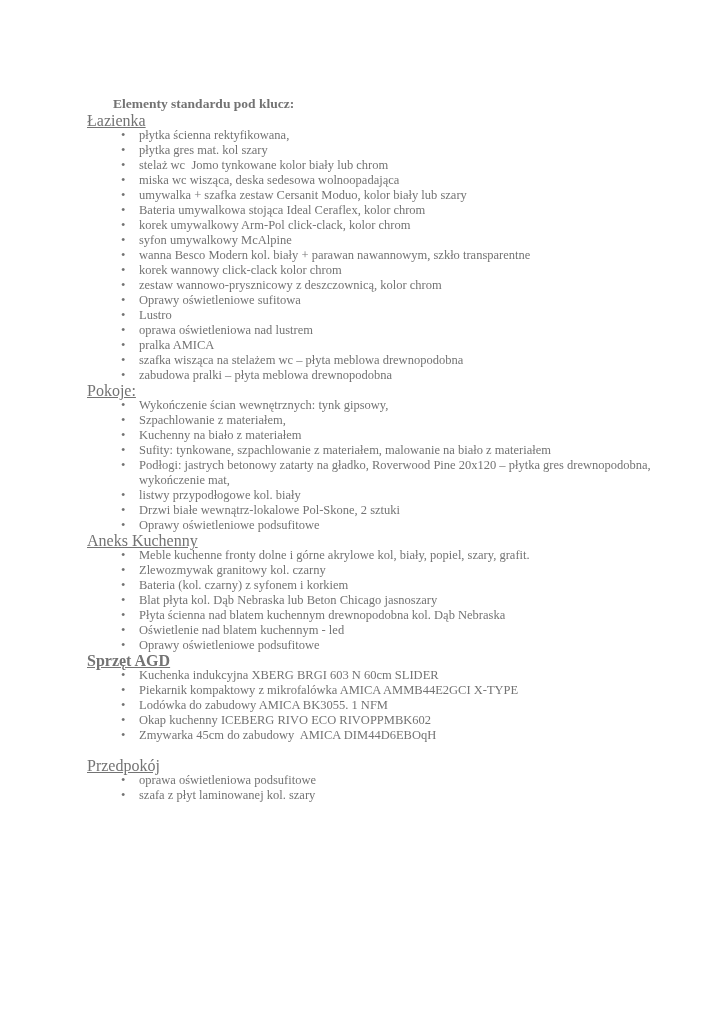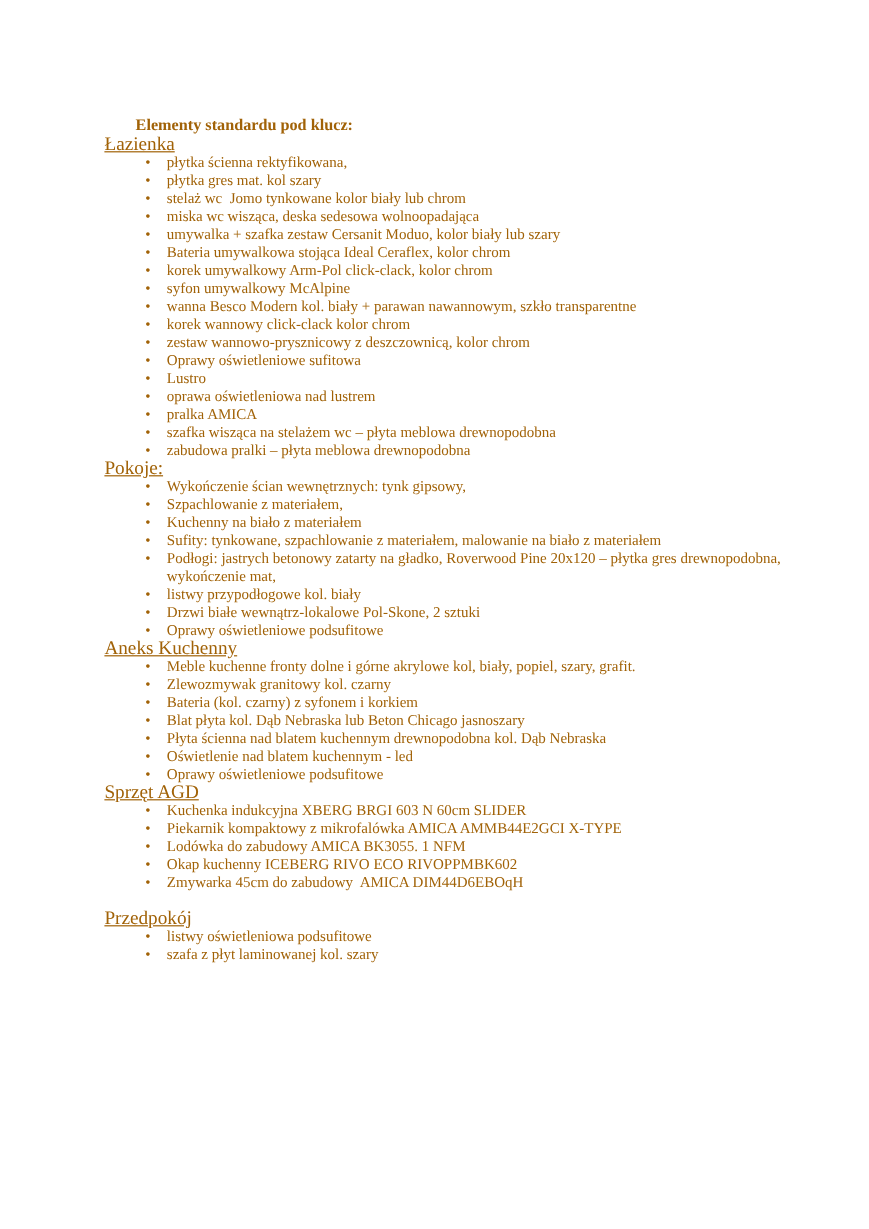--- a/index.html
+++ b/index.html
@@ -11,42 +11,42 @@
   .page {
     position: relative;
     width: 724px;
     height: 1024px;
     box-sizing: border-box;
     background: #ffffff;
     padding: 96px 20px 0 87px;
     font-family: "Liberation Serif", serif;
     font-size: 12.5px;
     line-height: 15px;
-    color: #a16207;
+    color: #737373;
   }
   .doc-title {
     margin: 0 0 1px 26px;
     font-size: 13.5px;
     font-weight: bold;
     line-height: 16px;
     white-space: pre-wrap;
   }
   .doc-section {
     margin: 0;
   }
   .section-heading {
     margin: 0;
     font-size: 16px;
     font-weight: normal;
     line-height: 15px;
     text-decoration: underline;
     white-space: pre-wrap;
   }
   .section-heading.bold {
-    font-weight: normal;
+    font-weight: bold;
   }
   .bullet-list {
     margin: 0;
     padding: 0;
     list-style: none;
   }
   .bullet-list li {
     position: relative;
     margin: 0;
     padding: 0 0 0 52px;
@@ -129,18 +129,18 @@
       <li>Piekarnik kompaktowy z mikrofalówka AMICA AMMB44E2GCI X-TYPE</li>
       <li>Lodówka do zabudowy AMICA BK3055. 1 NFM</li>
       <li>Okap kuchenny ICEBERG RIVO ECO RIVOPPMBK602</li>
       <li>Zmywarka 45cm do zabudowy  AMICA DIM44D6EBOqH</li>
     </ul>
   </section>
 
   <section class="doc-section gap-before">
     <h2 class="section-heading">Przedpokój</h2>
     <ul class="bullet-list">
-      <li>listwy oświetleniowa podsufitowe</li>
+      <li>oprawa oświetleniowa podsufitowe</li>
       <li>szafa z płyt laminowanej kol. szary</li>
     </ul>
   </section>
 
 </div>
 
 </body></html>

